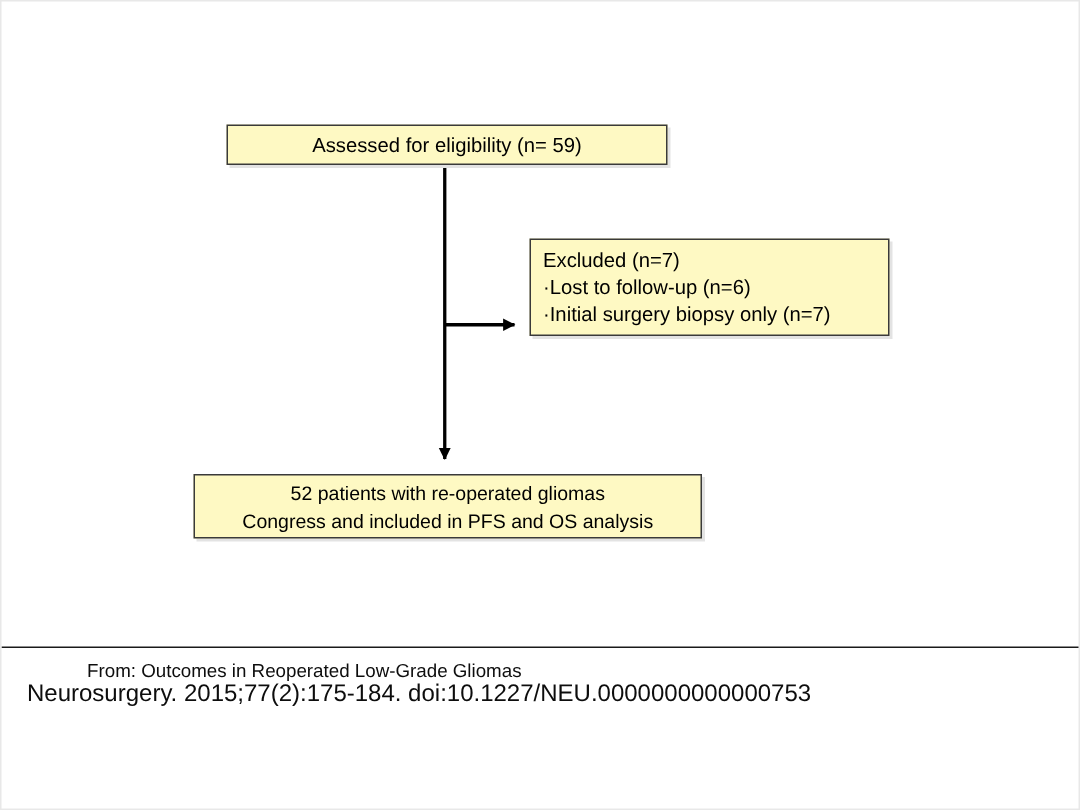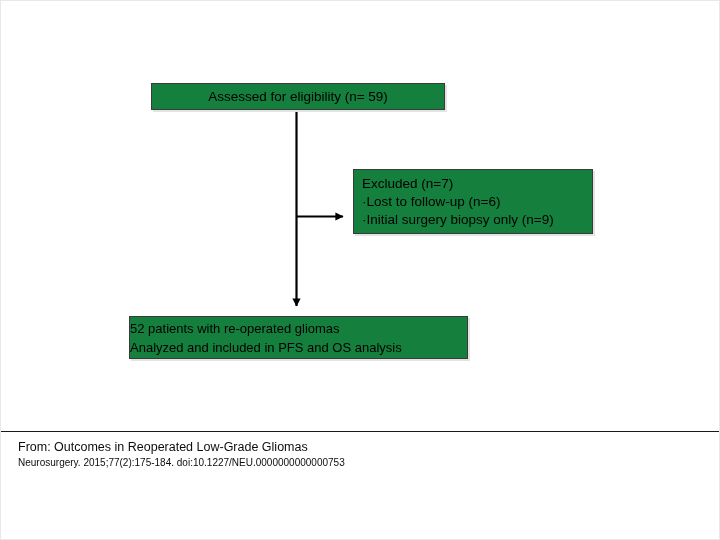--- a/index.html
+++ b/index.html
@@ -27,21 +27,21 @@
     position: absolute;
     left: 0;
     top: 0;
     width: 720px;
     height: 430px;
   }
 
   .node-box {
     position: absolute;
     box-sizing: border-box;
-    background: #15803d;
+    background: #fef9c3;
     border: 1.5px solid #3a3a3a;
     box-shadow: 2px 2px 0 0 #e3e3e3;
     color: #000000;
     display: flex;
     flex-direction: column;
     justify-content: center;
   }
 
   .node-line {
     display: block;
@@ -58,39 +58,39 @@
   }
   #box-assessed .node-line {
     font-size: 13.5px;
     line-height: 15px;
     text-align: center;
   }
 
   
   #box-excluded {
     left: 352px;
-    top: 168px;
+    top: 158px;
     width: 240px;
     height: 65px;
     padding: 4px 0 4px 8px;
     align-items: flex-start;
   }
   #box-excluded .node-line {
     font-size: 13.5px;
     line-height: 18px;
     text-align: left;
   }
 
   
   #box-analyzed {
     left: 128px;
     top: 315px;
     width: 339px;
     height: 43px;
-    align-items: flex-start;
+    align-items: center;
   }
   #box-analyzed .node-line {
     font-size: 13px;
     line-height: 19px;
     text-align: center;
   }
 
   
   #connectors {
     position: absolute;
@@ -116,25 +116,26 @@
     left: 17px;
     top: 438px;
     width: 686px;
     color: #0d0d0d;
   }
   #citation .cite-title {
     display: block;
     font-size: 12.5px;
     line-height: 16px;
     white-space: nowrap;
+    margin-left: 40px;
   }
   #citation .cite-ref,
   #citation .cite-copy {
     display: block;
-    font-size: 10px;
+    font-size: 16px;
     line-height: 15px;
     white-space: nowrap;
   }
 </style>
 </head>
 <body>
 
 <div id="slide">
 
   <div id="flow-figure">
@@ -154,26 +155,26 @@
       <line x1="295.5" y1="215.5" x2="342" y2="215.5" stroke="#000000" stroke-width="2.2" marker-end="url(#arrow-right)"></line>
     </svg>
 
     <div class="node-box" id="box-assessed">
       <span class="node-line">Assessed for eligibility (n= 59)</span>
     </div>
 
     <div class="node-box" id="box-excluded">
       <span class="node-line">Excluded (n=7)</span>
       <span class="node-line">·Lost to follow-up (n=6)</span>
-      <span class="node-line">·Initial surgery biopsy only (n=9)</span>
+      <span class="node-line">·Initial surgery biopsy only (n=7)</span>
     </div>
 
     <div class="node-box" id="box-analyzed">
       <span class="node-line">52 patients with re-operated gliomas</span>
-      <span class="node-line">Analyzed and included in PFS and OS analysis</span>
+      <span class="node-line">Congress and included in PFS and OS analysis</span>
     </div>
 
   </div>
 
   <div id="footer-rule"></div>
 
   <div id="citation">
     <span class="cite-title">From: Outcomes in Reoperated Low-Grade Gliomas</span>
     <span class="cite-ref">Neurosurgery. 2015;77(2):175-184. doi:10.1227/NEU.0000000000000753</span>
   </div>

